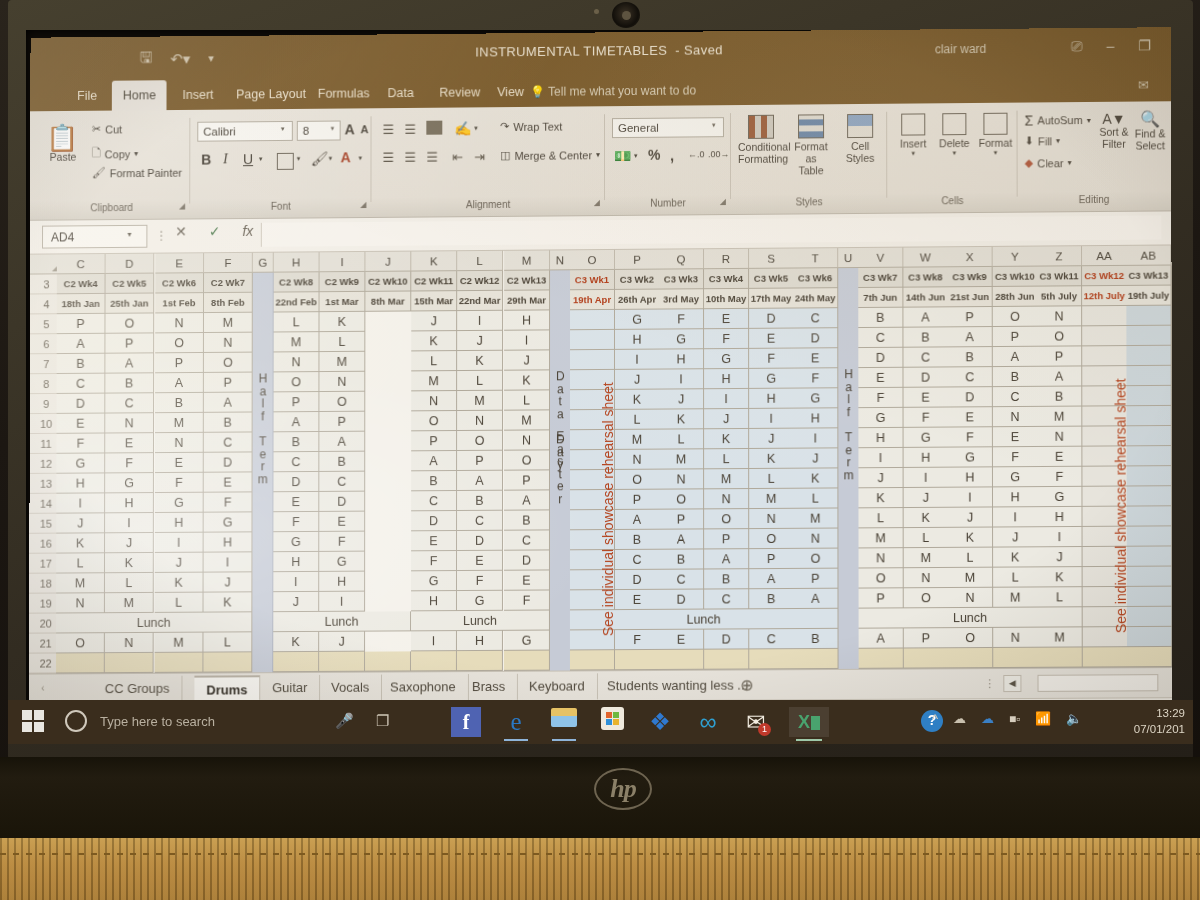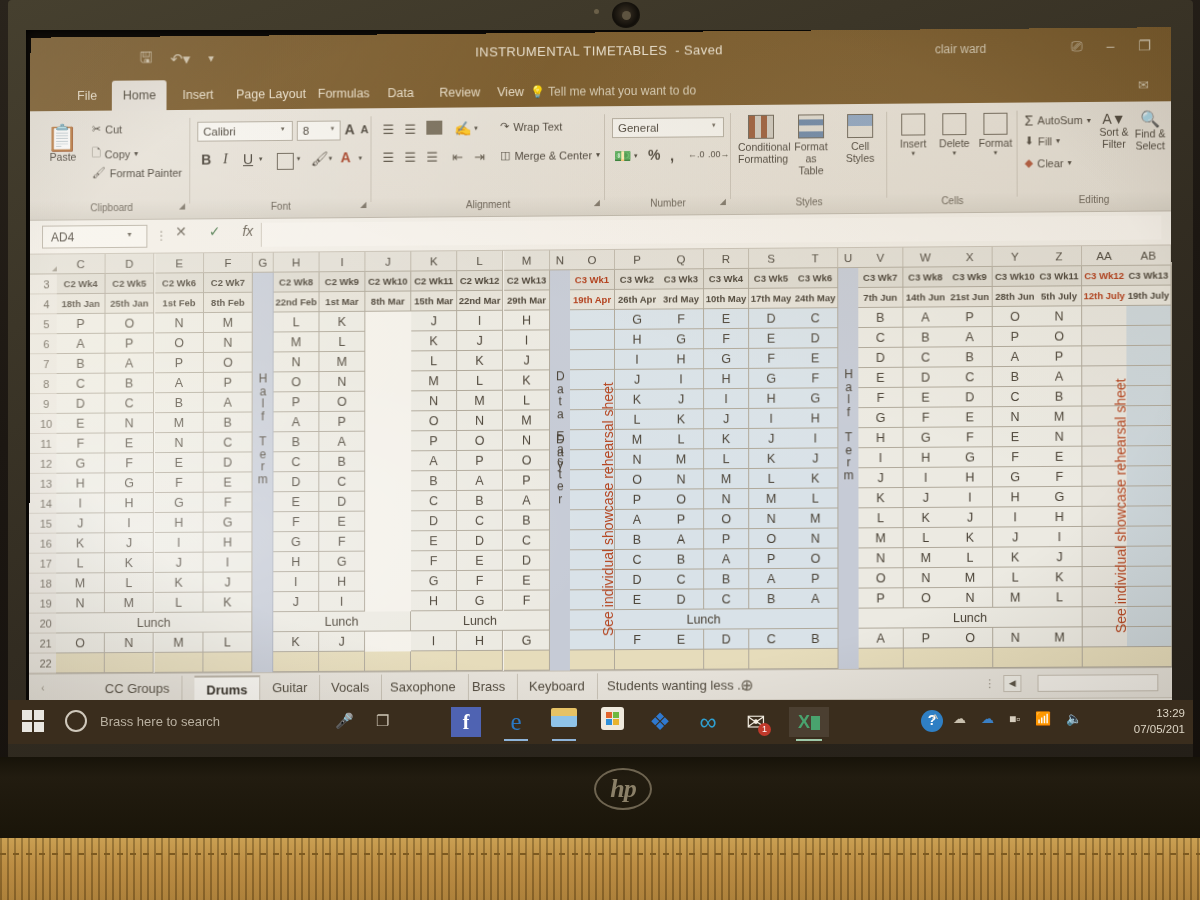--- a/index.html
+++ b/index.html
@@ -1009,21 +1009,21 @@
   </div>
 
   <div id="winbar">
     <div class="start">
         <i></i>
         <i></i>
         <i></i>
         <i></i>
       </div>
     <div class="cortana"></div>
-    <div class="searchtxt">Brass here to search</div>
+    <div class="searchtxt">Type here to search</div>
     <div style="position:absolute; left:327px; top:12px; color:#cdc4b4; font-size:15px;">🎤</div>
     <div style="position:absolute; left:368px; top:12px; color:#cdc4b4; font-size:15px;">❐</div>
 
     <div class="tb-icon" style="left:443px; background:#4f63b2; color:#fff; font-family:'Liberation Serif',serif; font-size:20px; font-weight:bold; text-align:center; line-height:30px;">f</div>
     <div class="tb-icon" style="left:493px; color:#2a78c4; font-size:25px; text-align:center; line-height:30px; font-family:'Liberation Serif',serif;">e<span class="tb-run"></span></div>
     <div class="tb-icon" style="left:541px; text-align:center; line-height:30px;">
       <span style="display:inline-block;width:26px;height:19px;background:linear-gradient(180deg,#e6c265 0 40%,#8fc3e8 40%);border-radius:2px;"></span><span class="tb-run"></span>
     </div>
     <div class="tb-icon" style="left:589px; text-align:center; line-height:30px;">
       <span style="display:inline-block;width:23px;height:23px;background:#efe9dd;border-radius:3px;position:relative;">
@@ -1048,21 +1048,21 @@
     <div class="tray">
       <span>^</span>
       <span style="color:#c9c0ae;">☁</span>
       <span style="color:#3a7fc4;">☁</span>
       <span style="font-size:12px;">■▫</span>
       <span>📶</span>
       <span>🔈</span>
     </div>
     <div class="clock">
       <div>13:29</div>
-      <div>07/05/201</div>
+      <div>07/01/201</div>
     </div>
   </div>
 
   <div class="deck"></div>
   <div class="hp-logo">hp</div>
   <div class="speaker"></div>
   <div class="speaker-line"></div>
 </div>
 
 </body></html>

